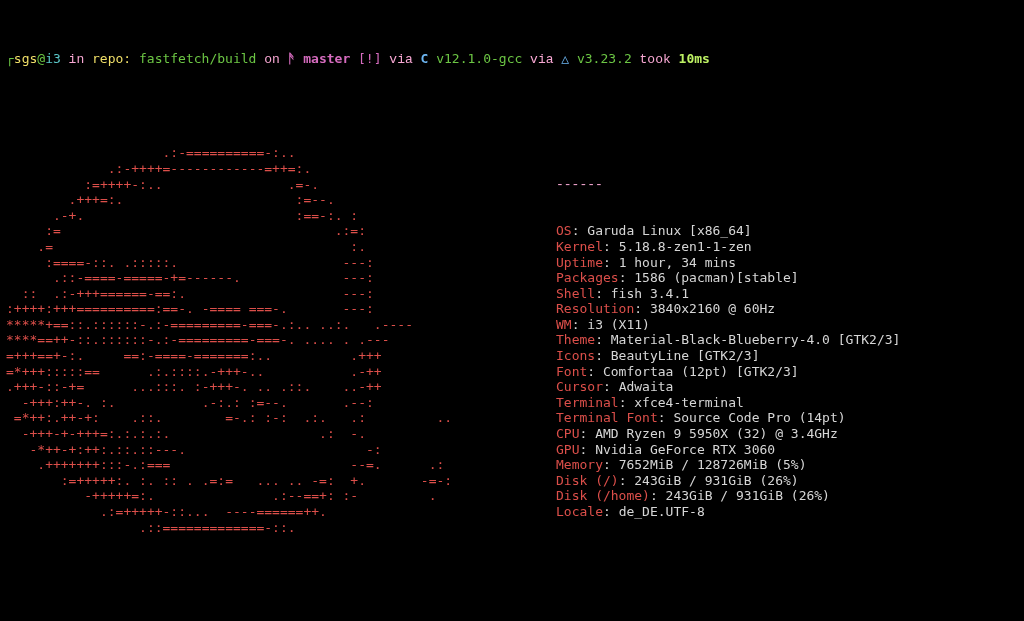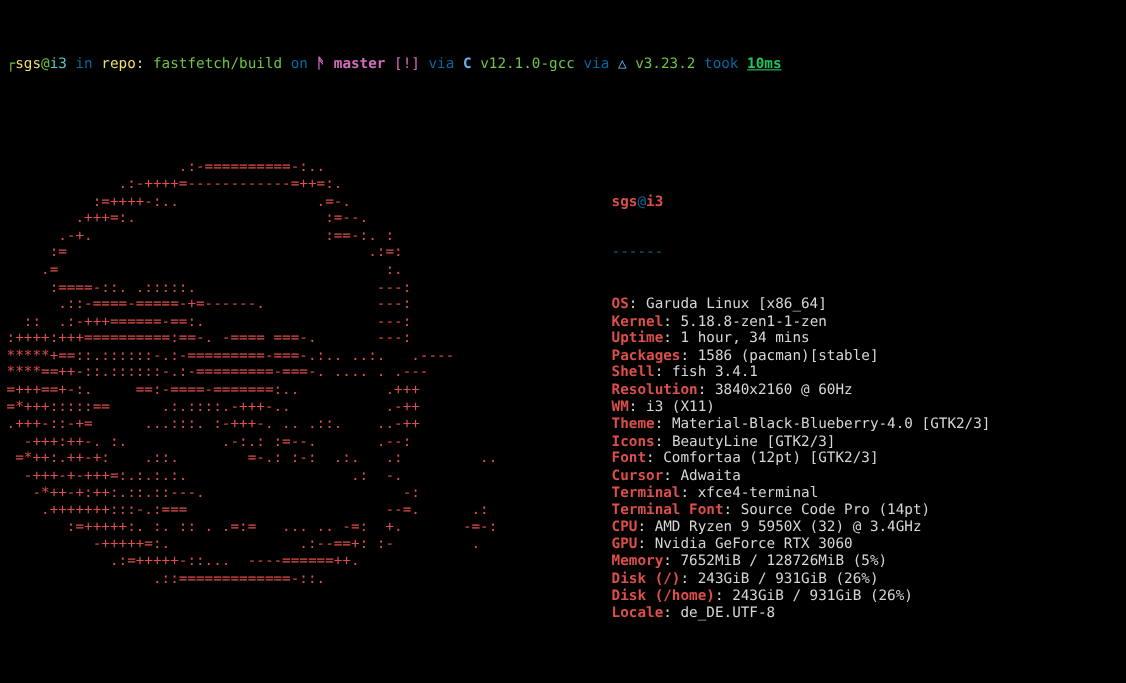--- a/index.html
+++ b/index.html
@@ -14,31 +14,31 @@
     height: 621px;
     overflow: hidden;
   }
   .term {
     white-space: pre;
     padding: 4px 6px;
   }
   .c-green    { color: #6cc644; }
   .c-cyan     { color: #5bc9ca; }
   .c-yellow   { color: #f0df68; }
-  .c-yellowB  { color: #22c55e; font-weight: bold; text-decoration: underline; }
-  .c-white    { color: #0369a1; }
+  .c-yellowB  { color: #bef264; font-weight: bold; }
+  .c-white    { color: #f9a8d4; font-family: Liberation Mono, monospace; }
   .c-magenta  { color: #d56bbe; }
   .c-magentaB { color: #d56bbe; font-weight: bold; }
   .c-blue     { color: #6db6f2; }
   .c-red      { color: #dc4f4a; }
   .bold       { font-weight: bold; }
   .row { display: flex; align-items: flex-start; }
   .logo-col  { width: 550px; }
   .info-col  { padding-left: 0; }
-  .info-col .label { color: #dc4f4a; font-weight: bold; }
+  .info-col .label { color: #dc4f4a; font-weight: normal; }
   .info-col .val   { color: #d6d6d6; }
 </style>
 </head>
 <body>
 
 <div class="term">
   
   <div><span class="c-green">┌</span><span class="c-yellow">sgs</span><span class="c-green">@</span><span class="c-cyan">i3</span><span class="c-white"> in </span><span class="c-yellow">repo: </span><span class="c-green">fastfetch/build</span><span class="c-white"> on </span><span class="c-magentaB">ᚫ </span><span class="c-magentaB">master</span><span class="c-magenta"> [!]</span><span class="c-white"> via </span><span class="c-blue bold">C </span><span class="c-green">v12.1.0-gcc</span><span class="c-white"> via </span><span class="c-blue">△ </span><span class="c-green">v3.23.2</span><span class="c-white"> took </span><span class="c-yellowB">10ms</span></div>
   
 
@@ -63,19 +63,18 @@
   -+++:++-. :.           .-:.: :=--.       .--:                     
  =*++:.++-+:    .::.        =-.: :-:  .:.   .:         ..           
   -+++-+-+++=:.:.:.:.                   .:  -.                      
    -*++-+:++:.::.::---.                       -:                    
     .+++++++:::-.:===                       --=.      .:            
        :=+++++:. :. :: . .=:=   ... .. -=:  +.       -=-:           
           -+++++=:.               .:--==+: :-         .             
             .:=+++++-::...  ----======++.                           
                  .::=============-::.                               </div>
     <div class="info-col">
-      <div><span class="c-red bold">sgs</span><span class="c-white">@</span><span class="c-red bold">i3</span></div>
       <div class="c-white">------</div>
       <div id="info-lines"><div><span class="label">OS</span><span class="val">: </span><span class="val">Garuda Linux [x86_64]</span></div><div><span class="label">Kernel</span><span class="val">: </span><span class="val">5.18.8-zen1-1-zen</span></div><div><span class="label">Uptime</span><span class="val">: </span><span class="val">1 hour, 34 mins</span></div><div><span class="label">Packages</span><span class="val">: </span><span class="val">1586 (pacman)[stable]</span></div><div><span class="label">Shell</span><span class="val">: </span><span class="val">fish 3.4.1</span></div><div><span class="label">Resolution</span><span class="val">: </span><span class="val">3840x2160 @ 60Hz</span></div><div><span class="label">WM</span><span class="val">: </span><span class="val">i3 (X11)</span></div><div><span class="label">Theme</span><span class="val">: </span><span class="val">Material-Black-Blueberry-4.0 [GTK2/3]</span></div><div><span class="label">Icons</span><span class="val">: </span><span class="val">BeautyLine [GTK2/3]</span></div><div><span class="label">Font</span><span class="val">: </span><span class="val">Comfortaa (12pt) [GTK2/3]</span></div><div><span class="label">Cursor</span><span class="val">: </span><span class="val">Adwaita</span></div><div><span class="label">Terminal</span><span class="val">: </span><span class="val">xfce4-terminal</span></div><div><span class="label">Terminal Font</span><span class="val">: </span><span class="val">Source Code Pro (14pt)</span></div><div><span class="label">CPU</span><span class="val">: </span><span class="val">AMD Ryzen 9 5950X (32) @ 3.4GHz</span></div><div><span class="label">GPU</span><span class="val">: </span><span class="val">Nvidia GeForce RTX 3060</span></div><div><span class="label">Memory</span><span class="val">: </span><span class="val">7652MiB / 128726MiB (5%)</span></div><div><span class="label">Disk (/)</span><span class="val">: </span><span class="val">243GiB / 931GiB (26%)</span></div><div><span class="label">Disk (/home)</span><span class="val">: </span><span class="val">243GiB / 931GiB (26%)</span></div><div><span class="label">Locale</span><span class="val">: </span><span class="val">de_DE.UTF-8</span></div></div>
       
     </div>
   </div>
 </div>
 
 </body></html>

